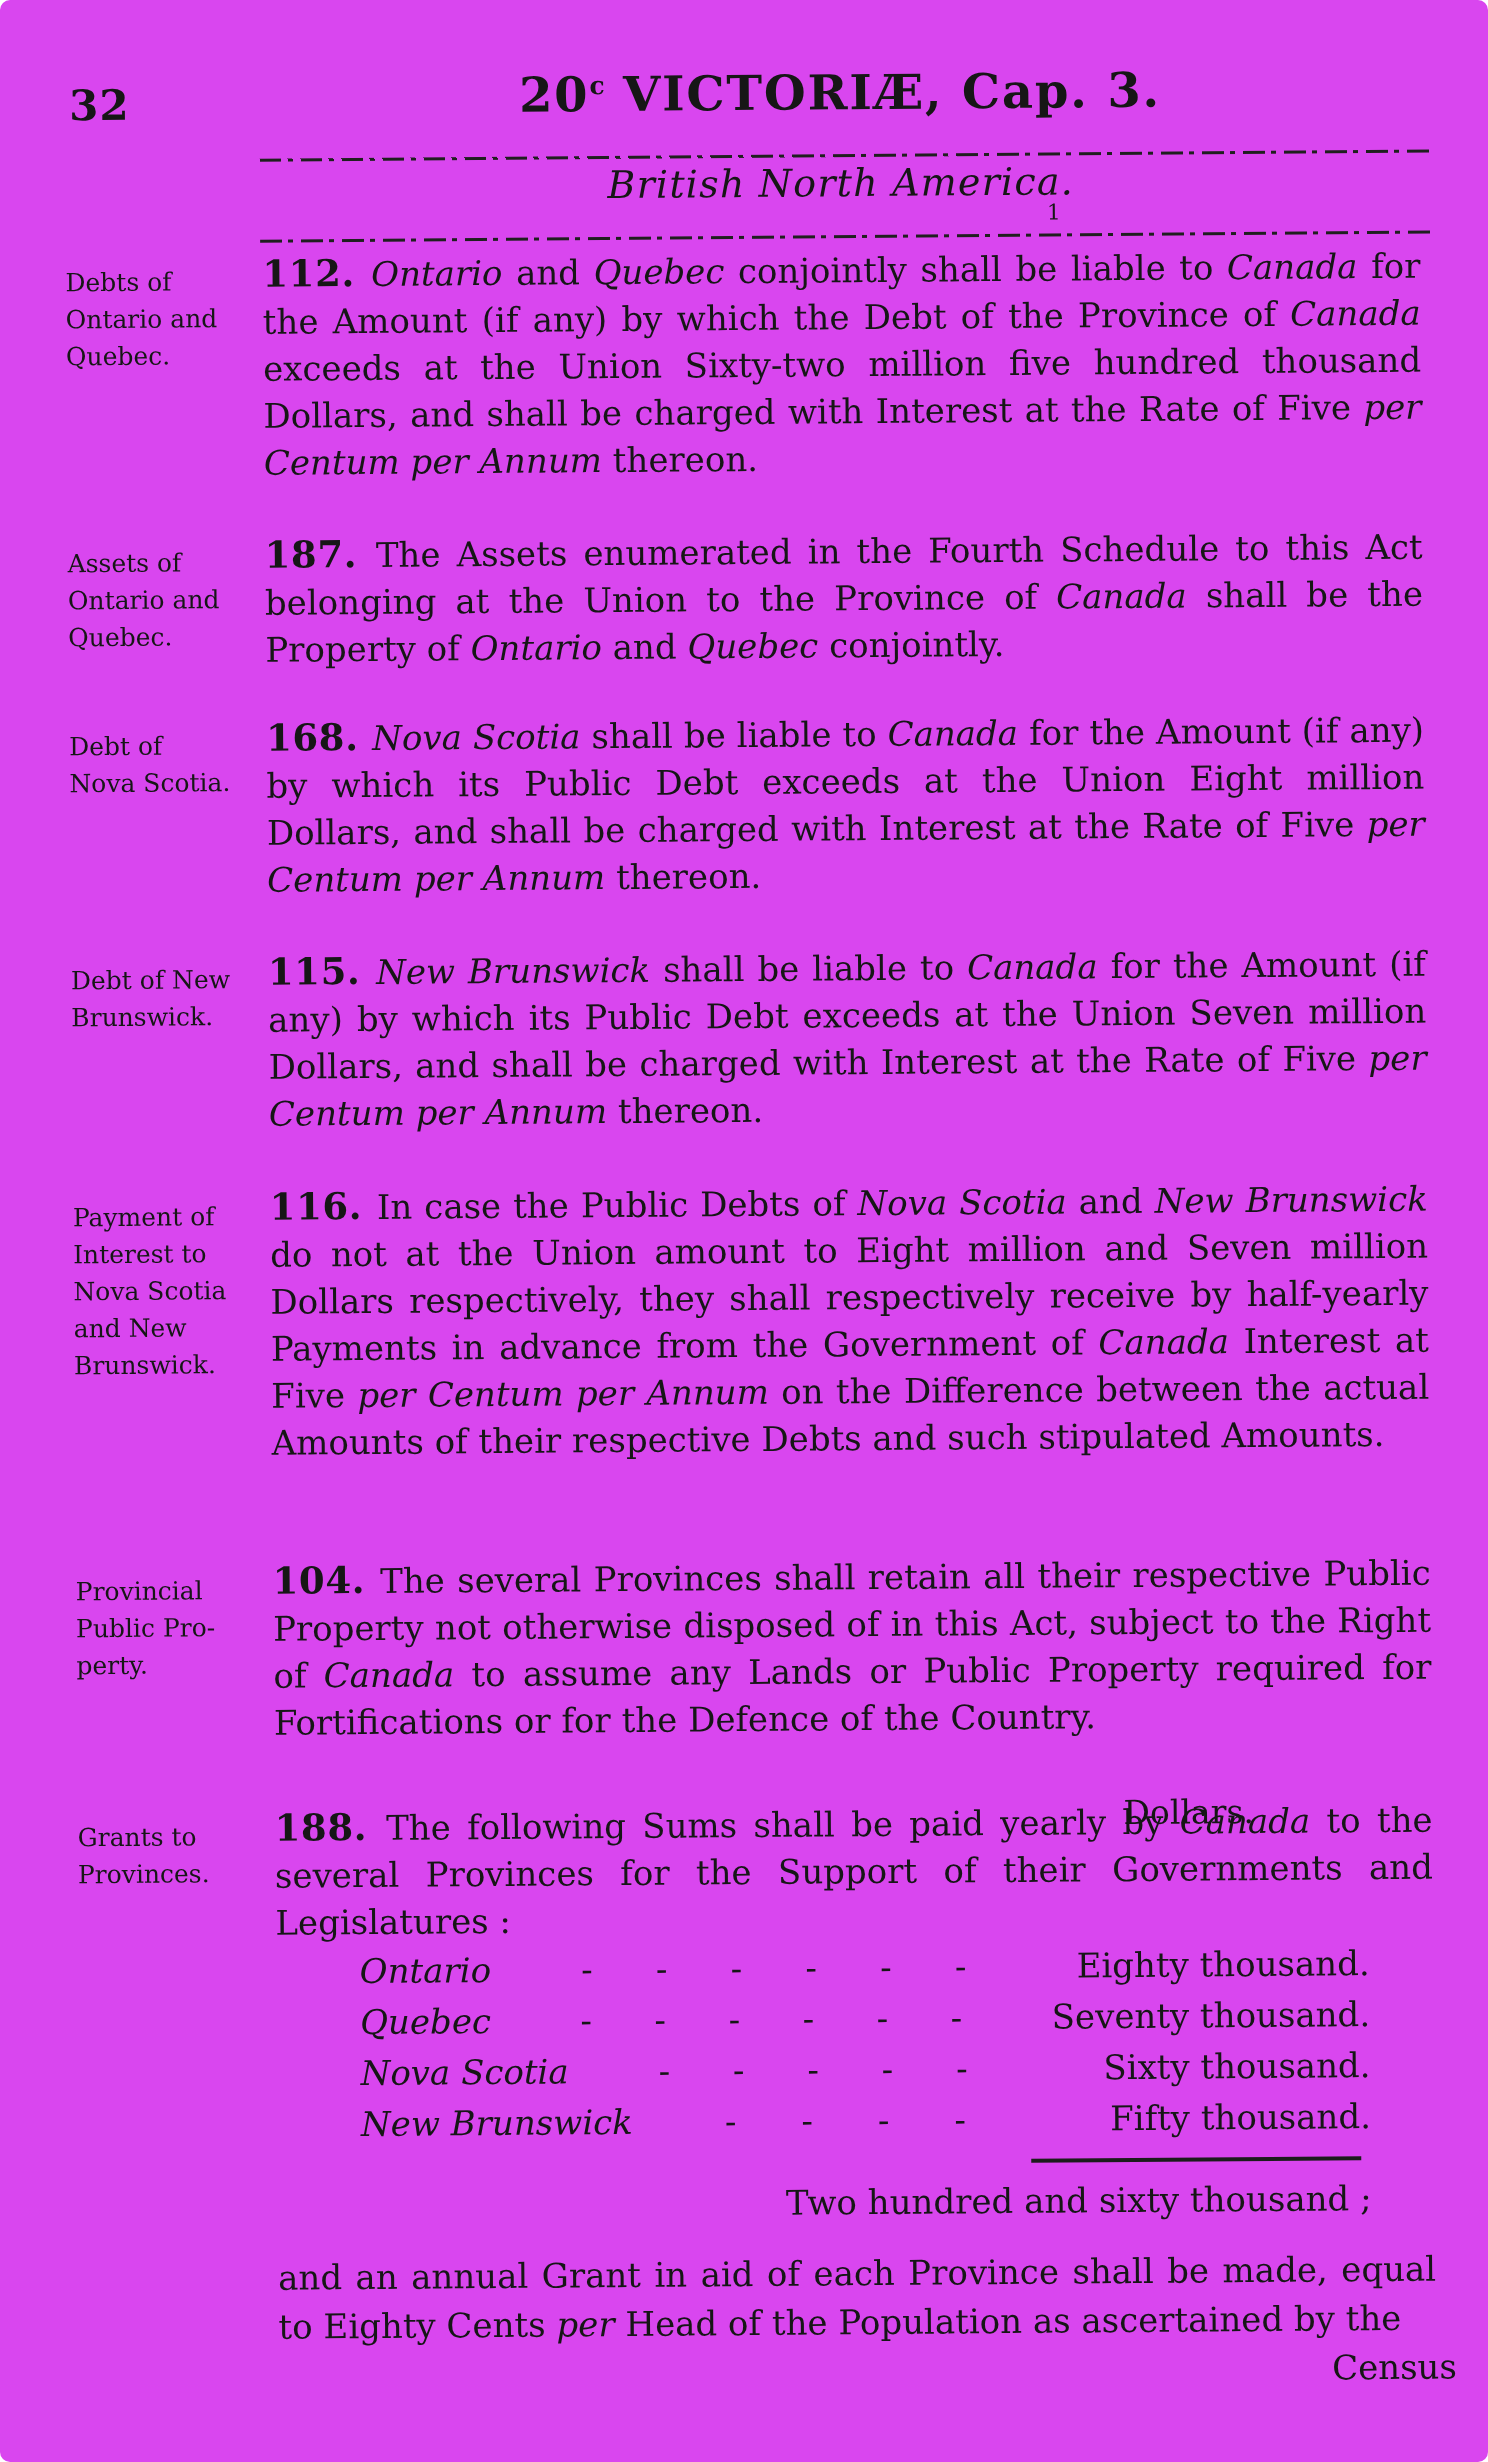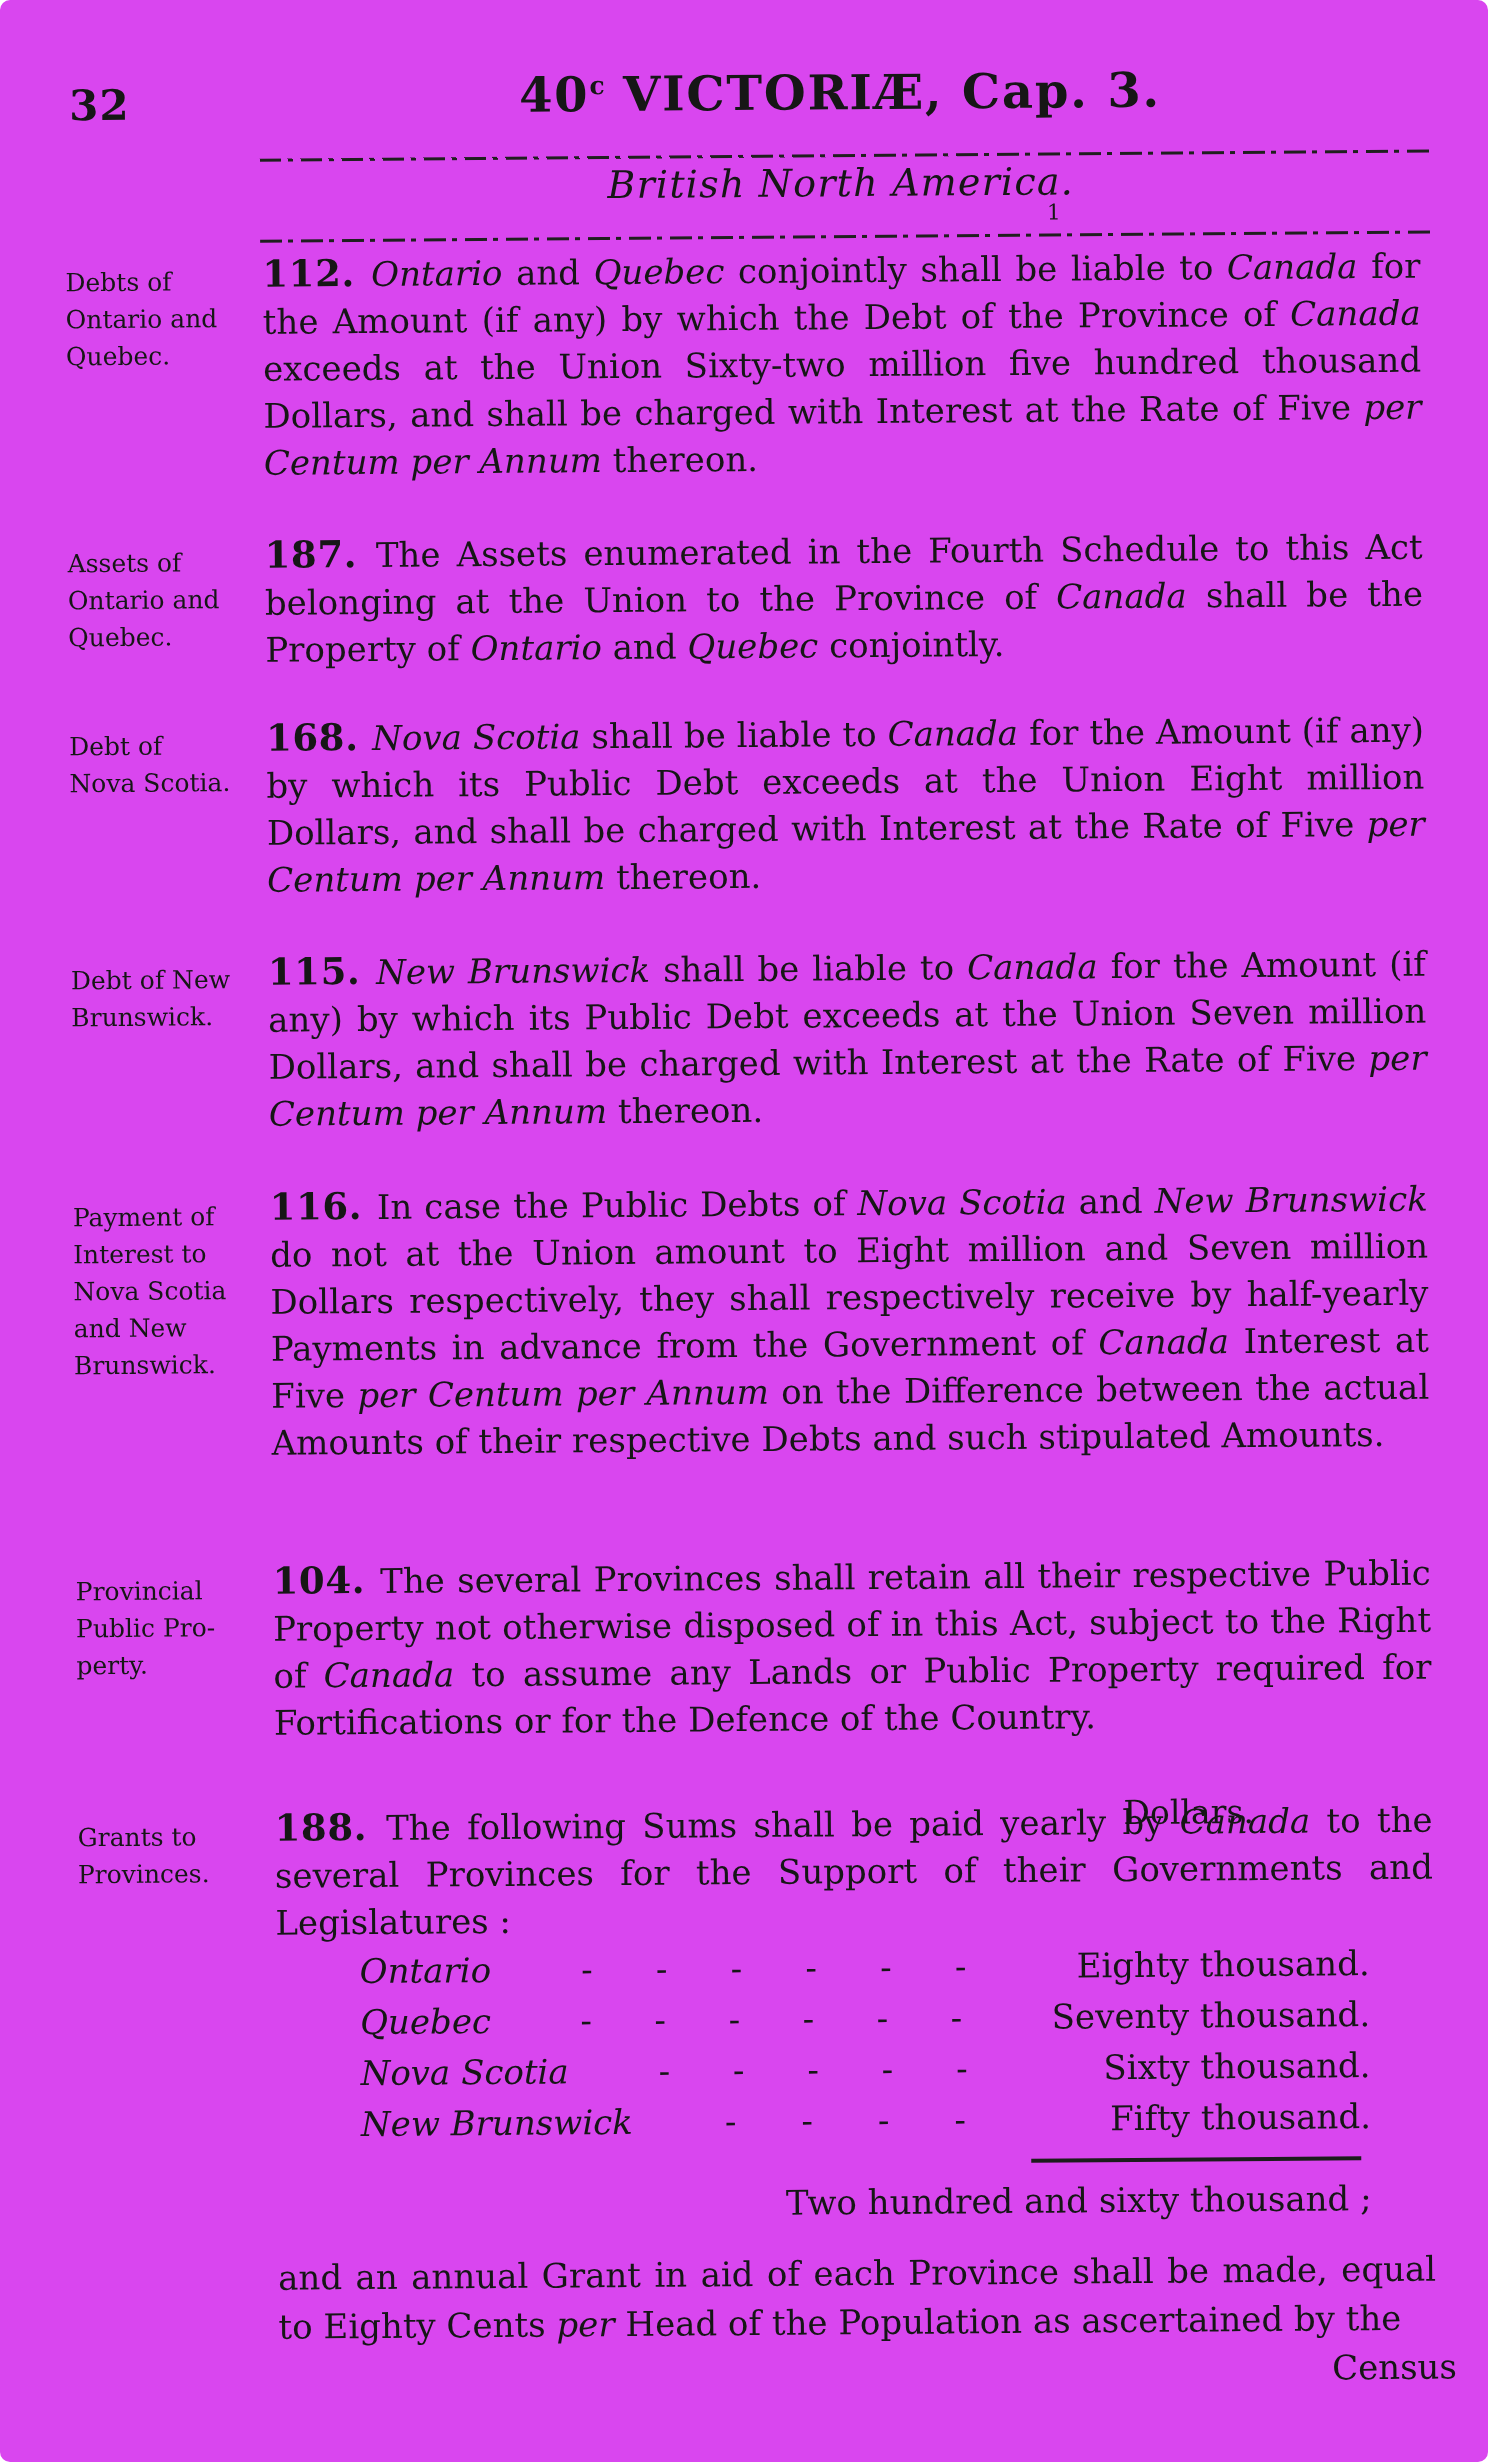--- a/index.html
+++ b/index.html
@@ -51,21 +51,21 @@
   .catchword{left:1260px;top:2352px;width:186px;text-align:right;font-size:34px;}
 </style>
 </head>
 <body>
 
 <div class="page">
   <div class="tilt">
 
     <div class="abs page-number">32</div>
 
-    <div class="abs running-header"><span>40</span><sup>c</sup><span> VICTORIÆ, Cap. 3.</span></div>
+    <div class="abs running-header"><span>20</span><sup>c</sup><span> VICTORIÆ, Cap. 3.</span></div>
 
     <div class="abs signature-mark">1</div>
 
     <div class="abs scan-rule rule-top"></div>
 
     <div class="abs running-title">British North America.</div>
 
     <div class="abs scan-rule rule-bottom"></div>
 
     <div>

